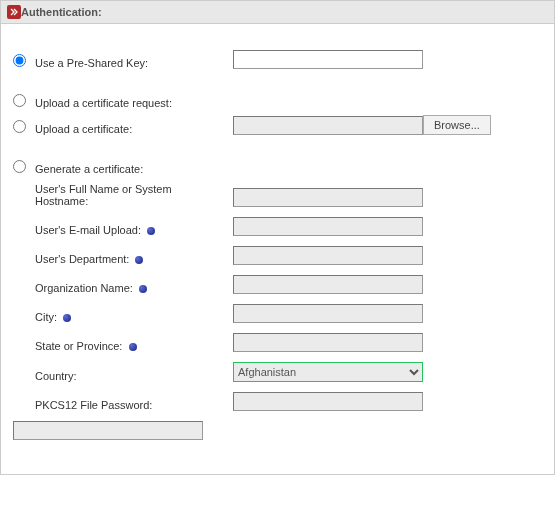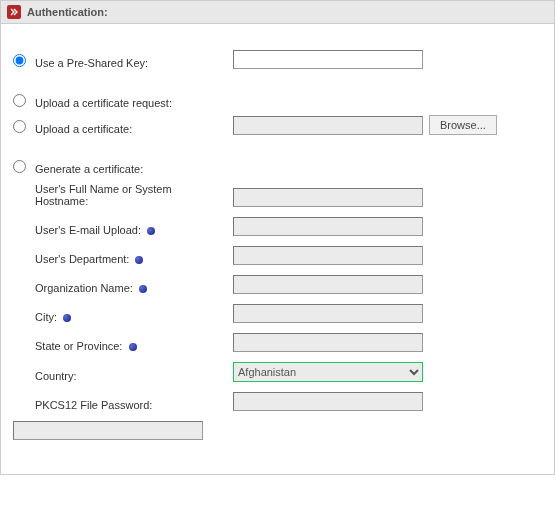--- a/index.html
+++ b/index.html
@@ -10,21 +10,20 @@
     color: #333;
     background: #fff;
     width: 555px;
   }
   .header {
     background: #e8e8e8;
     border: 1px solid #ccc;
     padding: 4px 6px;
     display: flex;
     align-items: center;
-    gap: 6px;
   }
   .header-icon {
     width: 14px;
     height: 14px;
     background: #b02a2a;
     display: flex;
     align-items: center;
     justify-content: center;
     color: #fff;
     font-size: 9px;
@@ -60,21 +59,20 @@
     color: #333;
   }
   .label-col.sub {
     padding-left: 22px;
     width: 220px;
   }
   .input-col {
     flex: 1;
     display: flex;
     align-items: center;
-    gap: 6px;
   }
   input[type=text], input[type=password] {
     width: 190px;
     height: 19px;
     border: 1px solid #999;
     border-top-color: #777;
     border-left-color: #777;
     padding: 1px 3px;
     font-family: inherit;
     font-size: 11px;

